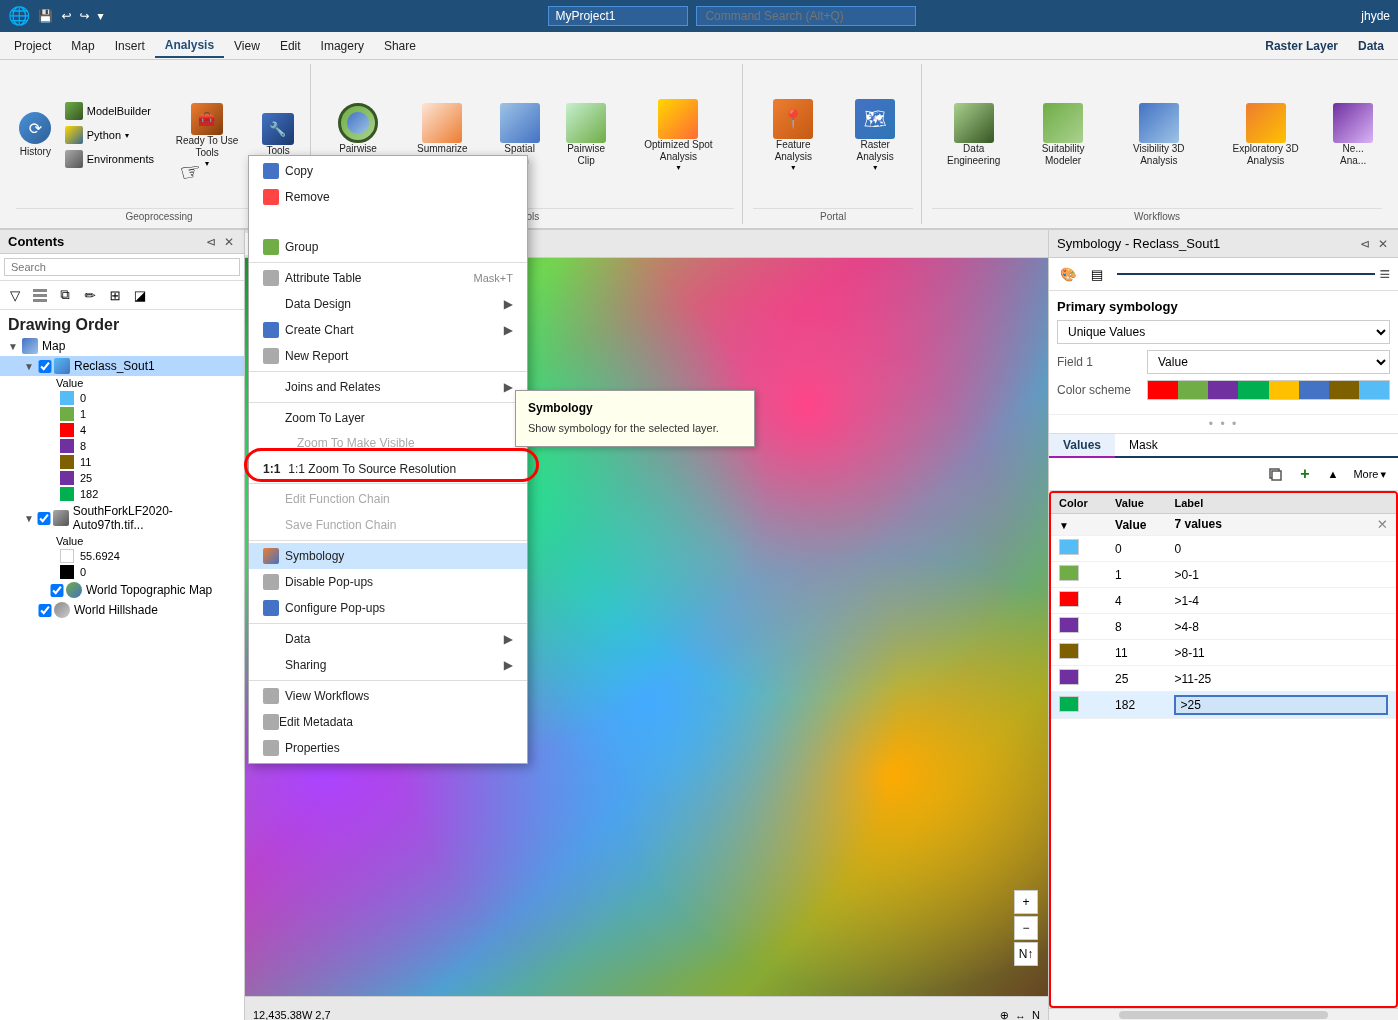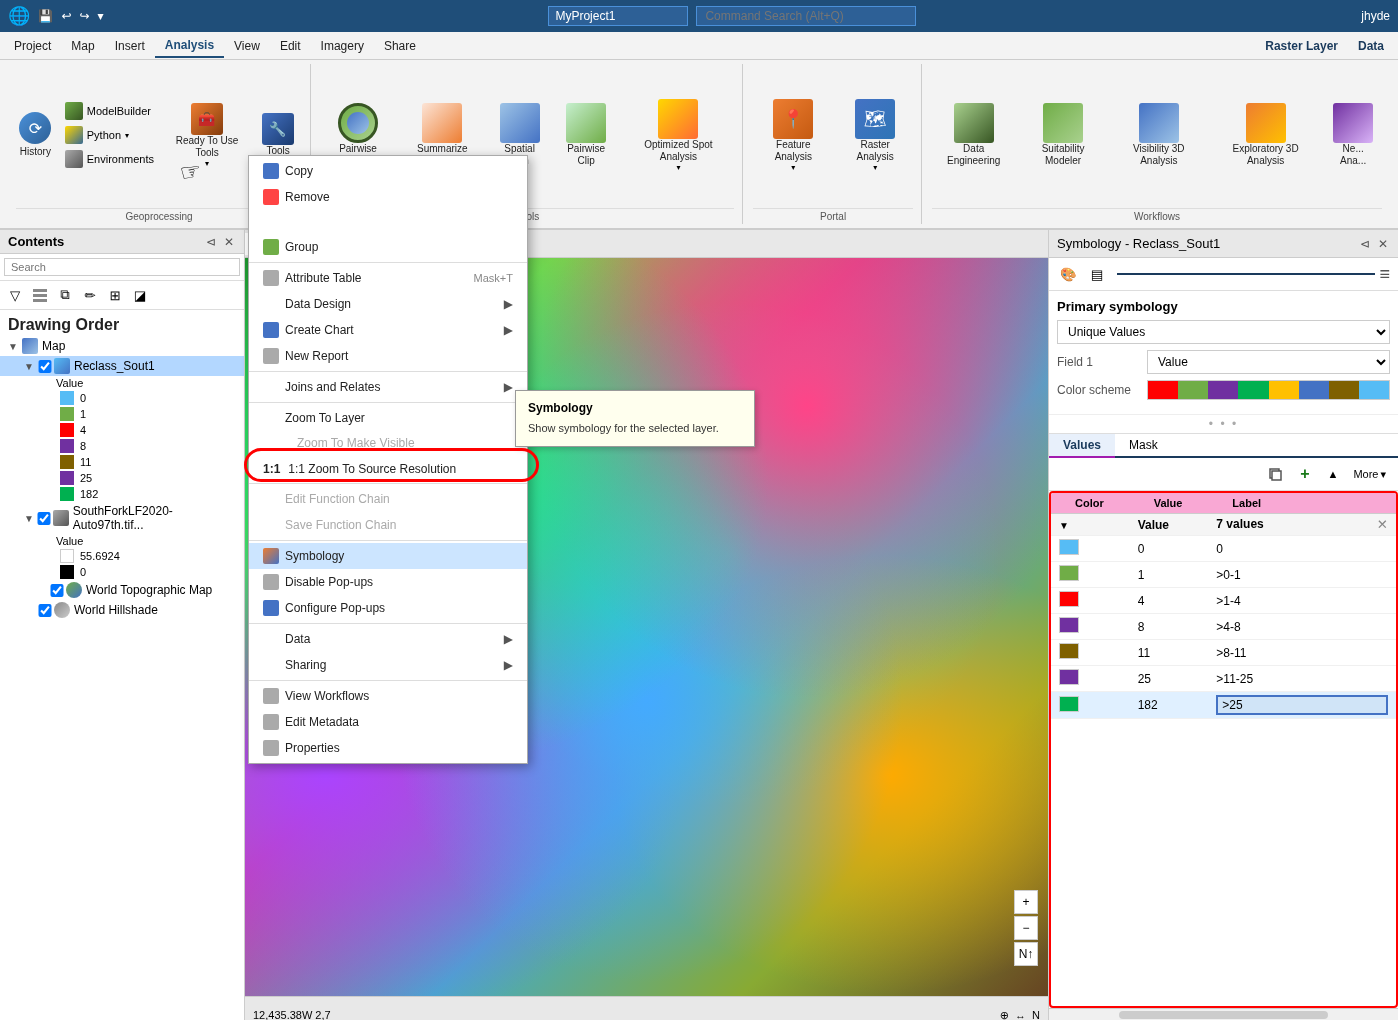--- a/index.html
+++ b/index.html
@@ -107,21 +107,21 @@
 
     
     .values-tabs { display: flex; border-bottom: 2px solid #1a3a5c; }
     .values-tab { padding: 4px 14px; font-size: 12px; cursor: pointer; }
     .values-tab.active { background: #e8f0fb; border-bottom: 2px solid #a21caf; font-weight: 600; margin-bottom: -2px; color: #1a3a5c; }
     .values-toolbar { display: flex; align-items: center; padding: 4px 8px; border-bottom: 1px solid #ddd; gap: 4px; justify-content: flex-end; }
     .values-tb-btn { padding: 2px 6px; background: none; border: 1px solid transparent; cursor: pointer; font-size: 11px; display: flex; align-items: center; gap: 2px; }
     .more-btn { display: flex; align-items: center; gap: 2px; font-size: 11px; cursor: pointer; padding: 2px 4px; }
     .values-table { flex: 1; overflow-y: auto; }
     .vtable { width: 100%; border-collapse: collapse; }
-    .vtable th { background: #f9a8d4; padding: 4px 24px; font-size: 11px; text-align: left; border-bottom: 1px solid #ccc; font-weight: 600; }
+    .vtable th { background: #e5e5e5; padding: 4px 8px; font-size: 11px; text-align: left; border-bottom: 1px solid #ccc; font-weight: 600; }
     .vtable td { padding: 3px 8px; font-size: 12px; border-bottom: 1px solid #f0f0f0; }
     .vtable tr.editing td { background: #e0f0ff; }
     .color-cell { width: 20px; height: 16px; border: 1px solid #ccc; display: inline-block; }
     .group-row { background: #f5f5f5; font-weight: 600; }
     .group-expand { font-size: 10px; margin-right: 4px; cursor: pointer; }
 
     
     .red-outline { border: 2px solid red; border-radius: 4px; }
 
     .edit-input { border: 1px solid #4472c4; background: #e8f0fb; width: 100%; padding: 1px 4px; font-size: 12px; }
@@ -506,21 +506,21 @@
       <span class="ctx-arrow">▶</span>
     </div>
     <div class="ctx-divider"></div>
     <div class="ctx-item">
       <span style="display:flex;align-items:center;gap:6px;">
         <span style="width:16px;height:16px;background:#aaa;border-radius:2px;display:inline-block;"></span>
         <span>View Workflows</span>
       </span>
     </div>
     <div class="ctx-item">
-      <span style="display:flex;align-items:center;gap:6px;">
+      <span style="display:flex;align-items:center;">
         <span style="width:16px;height:16px;background:#aaa;border-radius:2px;display:inline-block;"></span>
         <span>Edit Metadata</span>
       </span>
     </div>
     <div class="ctx-item">
       <span style="display:flex;align-items:center;gap:6px;">
         <span style="width:16px;height:16px;background:#aaa;border-radius:2px;display:inline-block;"></span>
         <span>Properties</span>
       </span>
     </div>

